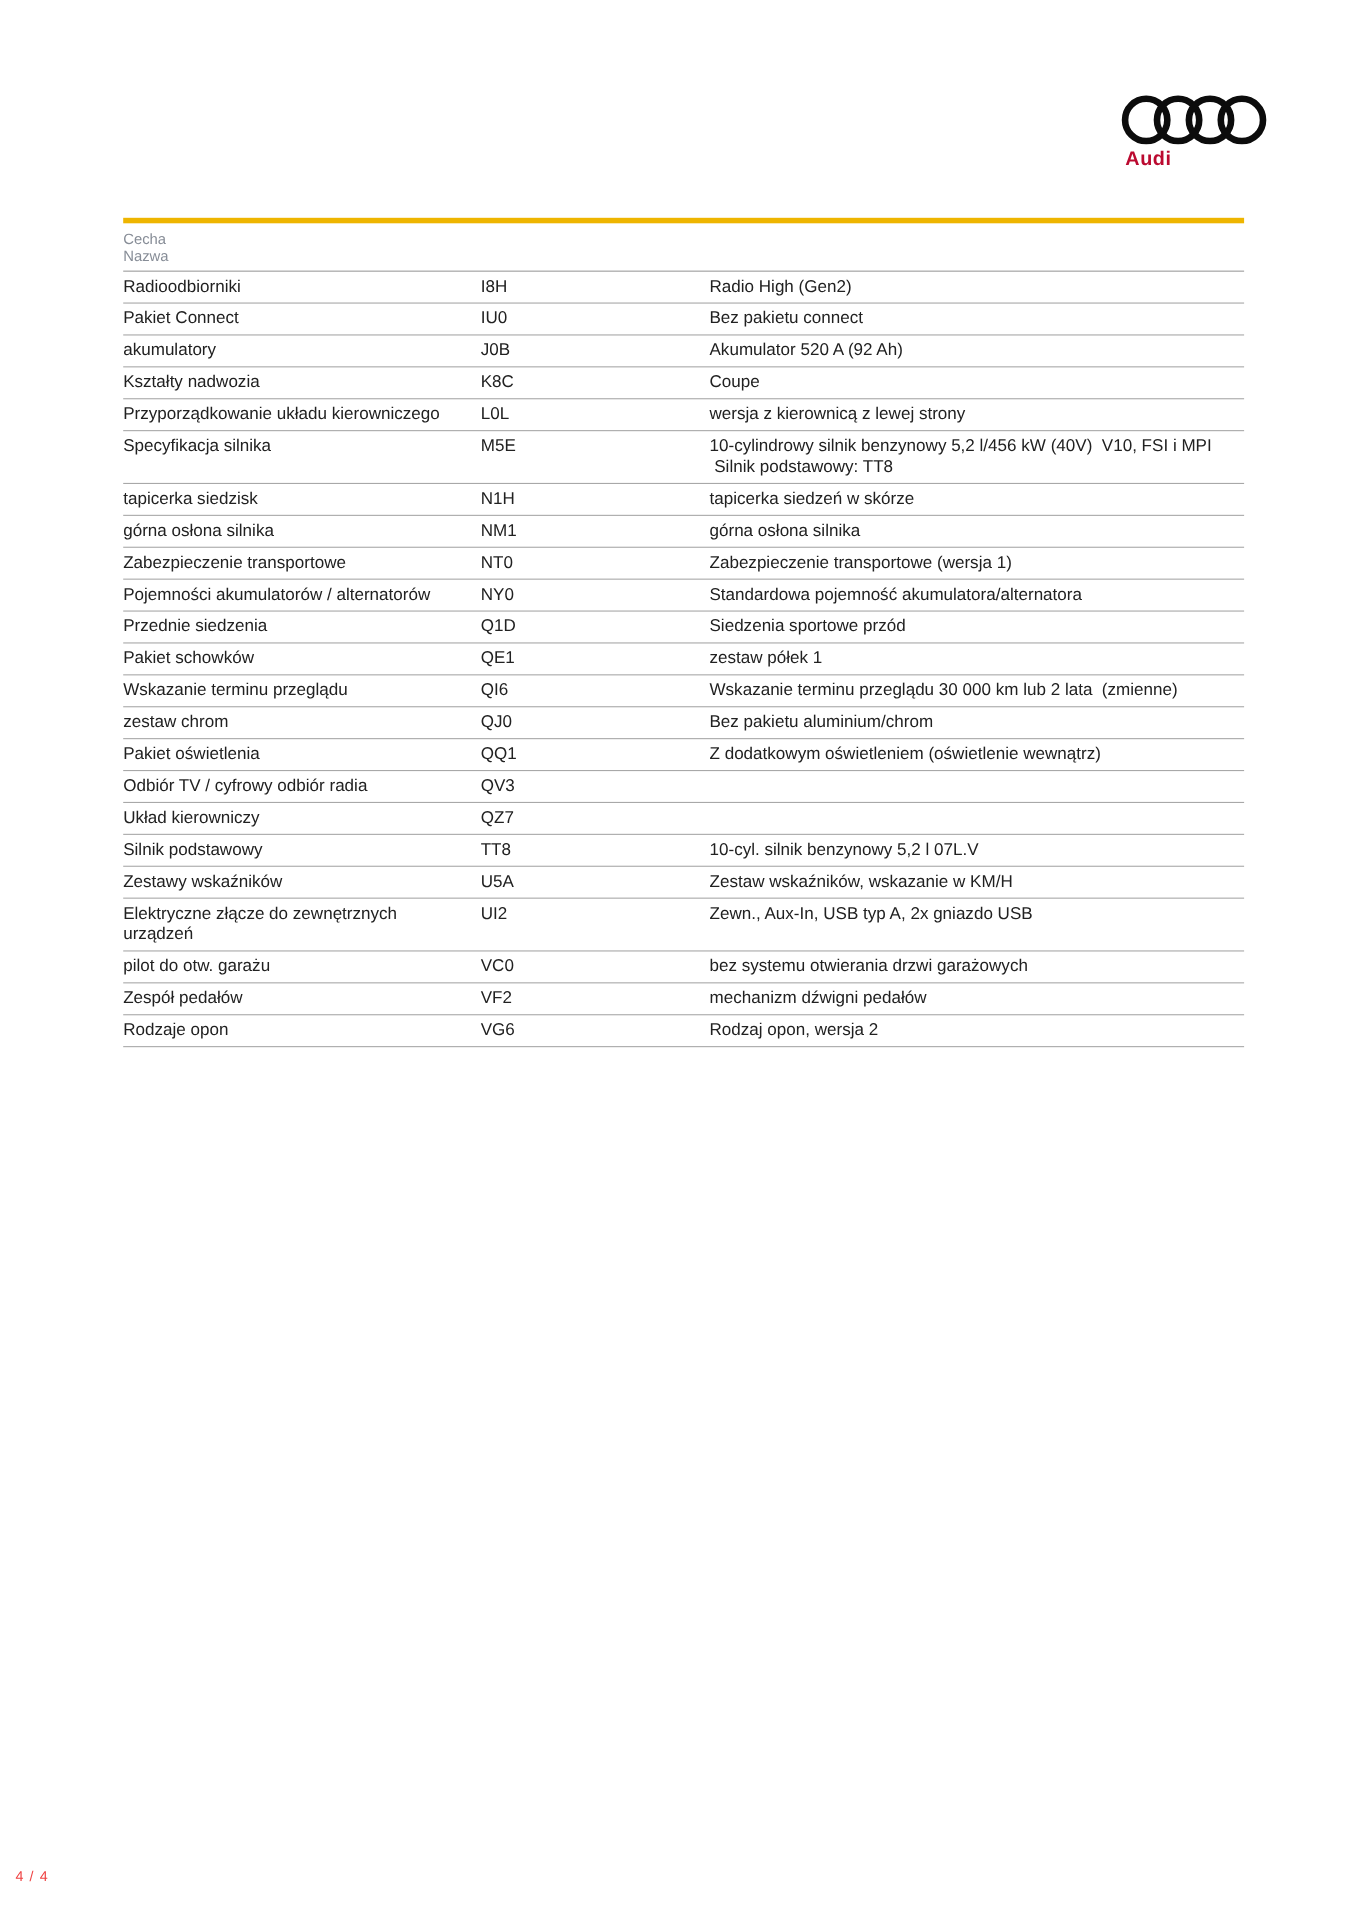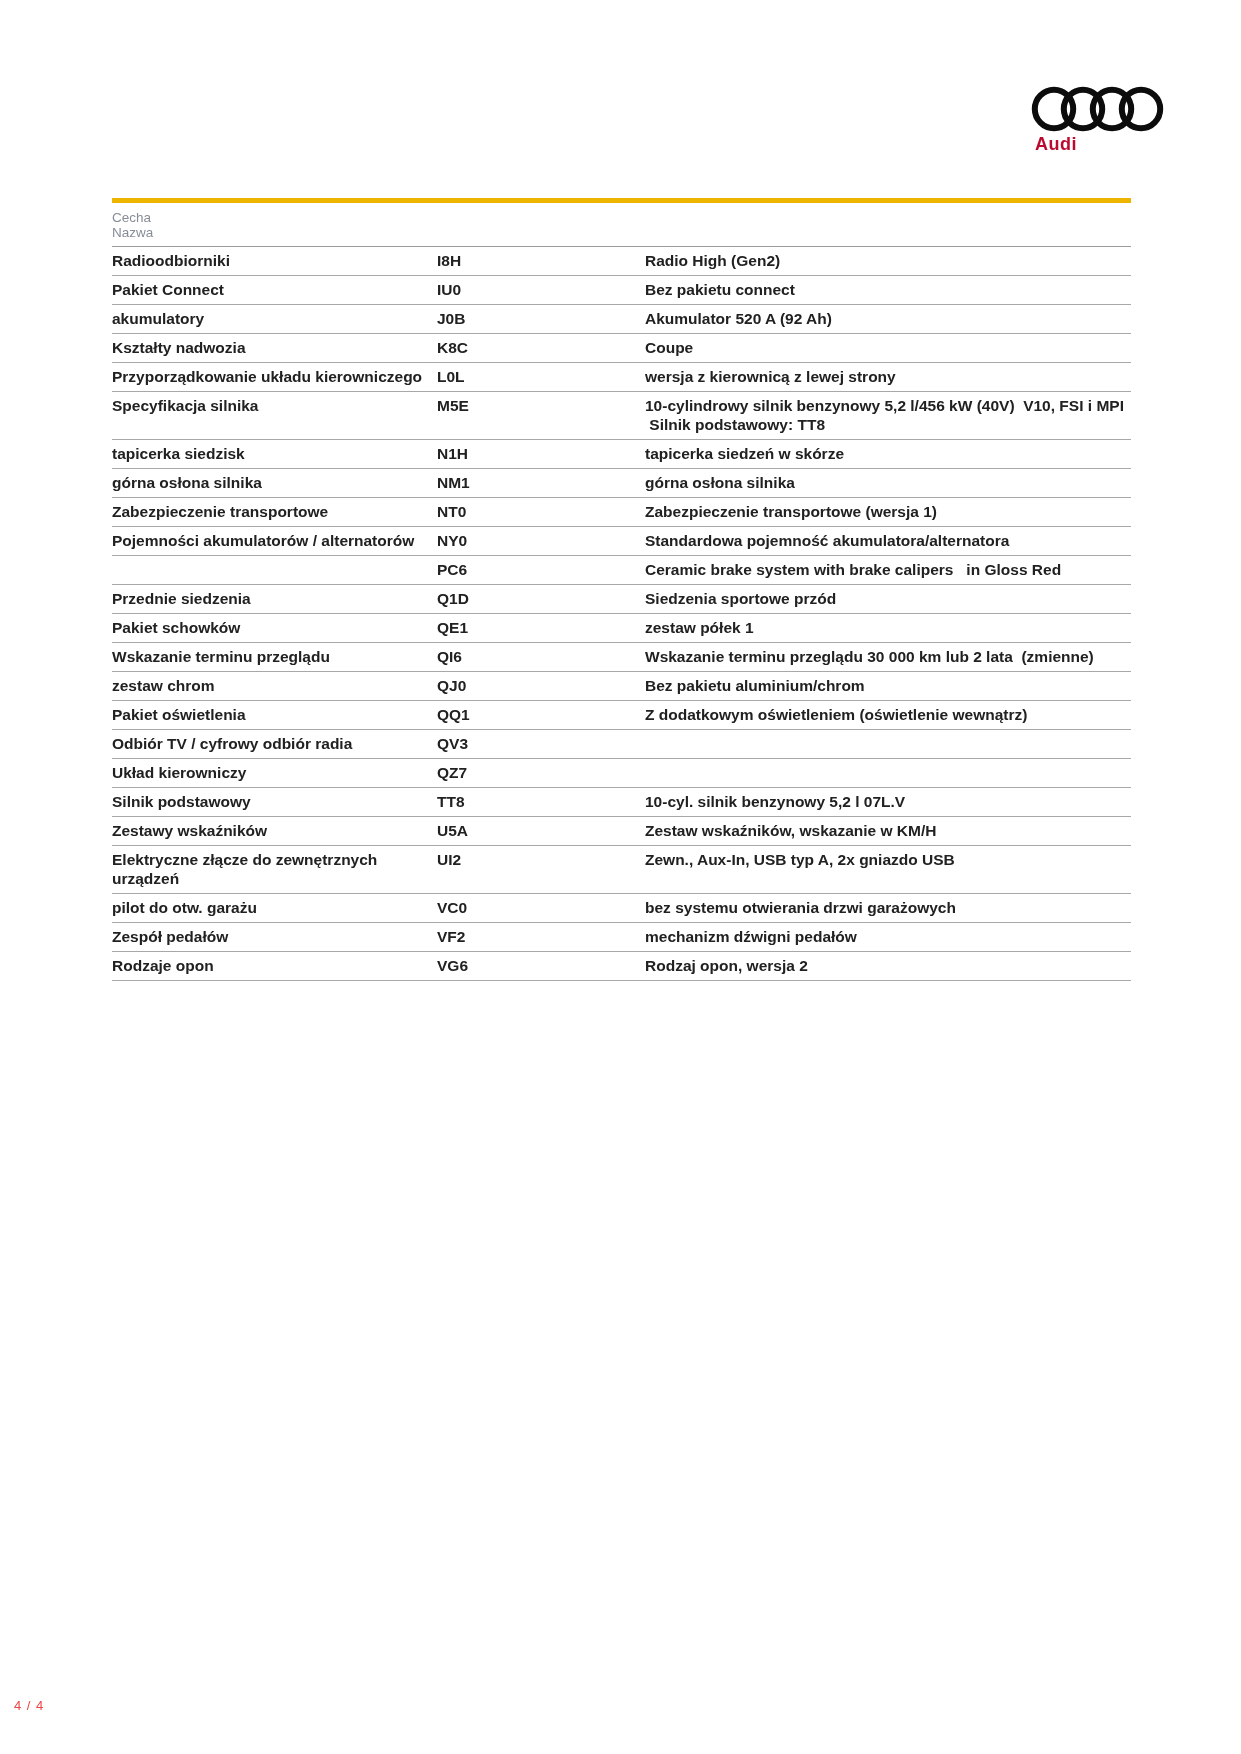--- a/index.html
+++ b/index.html
@@ -5,41 +5,41 @@
   html,body { margin:0; padding:0; background:#ffffff; }
   .page {
     position:relative;
     width:1241px; height:1754px;
     background:#ffffff;
     font-family:"Liberation Sans", sans-serif;
     color:#212121;
     overflow:hidden;
   }
   
-  .logo { position:absolute; top:86px; right:76px; width:134px; }
+  .logo { position:absolute; top:86px; right:88px; width:134px; }
   .logo svg { display:block; width:134px; height:46px; }
   .wordmark {
     font-weight:bold; font-size:18px; letter-spacing:0.5px;
     margin-top:2px; padding-left:4px;
   }
   
   .content { position:absolute; left:112px; top:198px; width:1019px; }
   .accent-bar { height:5px; width:100%; }
   .thead {
     display:flex; margin-top:4px;
     color:#878d97; font-size:13.5px;
     padding:3px 0 6px 0;
     border-bottom:1px solid #9c9c9c;
     flex-direction:column;
   }
   .row {
     display:flex;
     border-bottom:1px solid #a8a8a8;
     padding:4px 0 5px 0;
-    font-size:15.5px; line-height:19px;font-weight:bold;
+    font-size:15.5px; line-height:19px;
   }
   .col-cecha { width:325px; padding-right:14px; box-sizing:border-box; }
   .col-kod   { width:208px; box-sizing:border-box; }
   .col-nazwa { flex:1; white-space:pre-wrap; }
   
   .footer {
     position:absolute; top:1698px; left:0; width:100%;
     text-align:left; color:#ef4444; font-size:13px; letter-spacing:1px;margin-left:14px;
   }
 </style>
@@ -126,25 +126,20 @@
     <span class="col-kod">NT0</span>
     <span class="col-nazwa">Zabezpieczenie transportowe (wersja 1)</span>
   </div>
 
   <div class="row">
     <span class="col-cecha">Pojemności akumulatorów / alternatorów</span>
     <span class="col-kod">NY0</span>
     <span class="col-nazwa">Standardowa pojemność akumulatora/alternatora</span>
   </div>
 
-  <div class="row">
-    <span class="col-cecha"></span>
-    <span class="col-kod">PC6</span>
-    <span class="col-nazwa">Ceramic brake system with brake calipers   in Gloss Red</span>
-  </div>
 
   <div class="row">
     <span class="col-cecha">Przednie siedzenia</span>
     <span class="col-kod">Q1D</span>
     <span class="col-nazwa">Siedzenia sportowe przód</span>
   </div>
 
   <div class="row">
     <span class="col-cecha">Pakiet schowków</span>
     <span class="col-kod">QE1</span>

